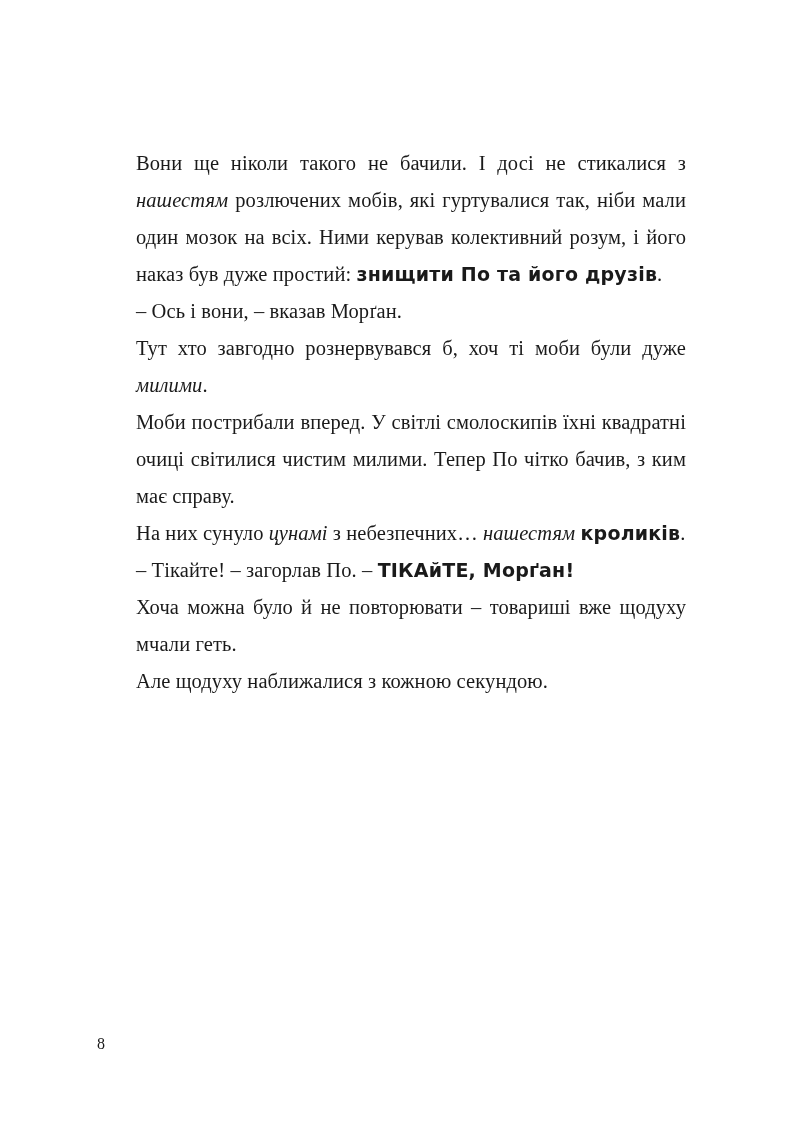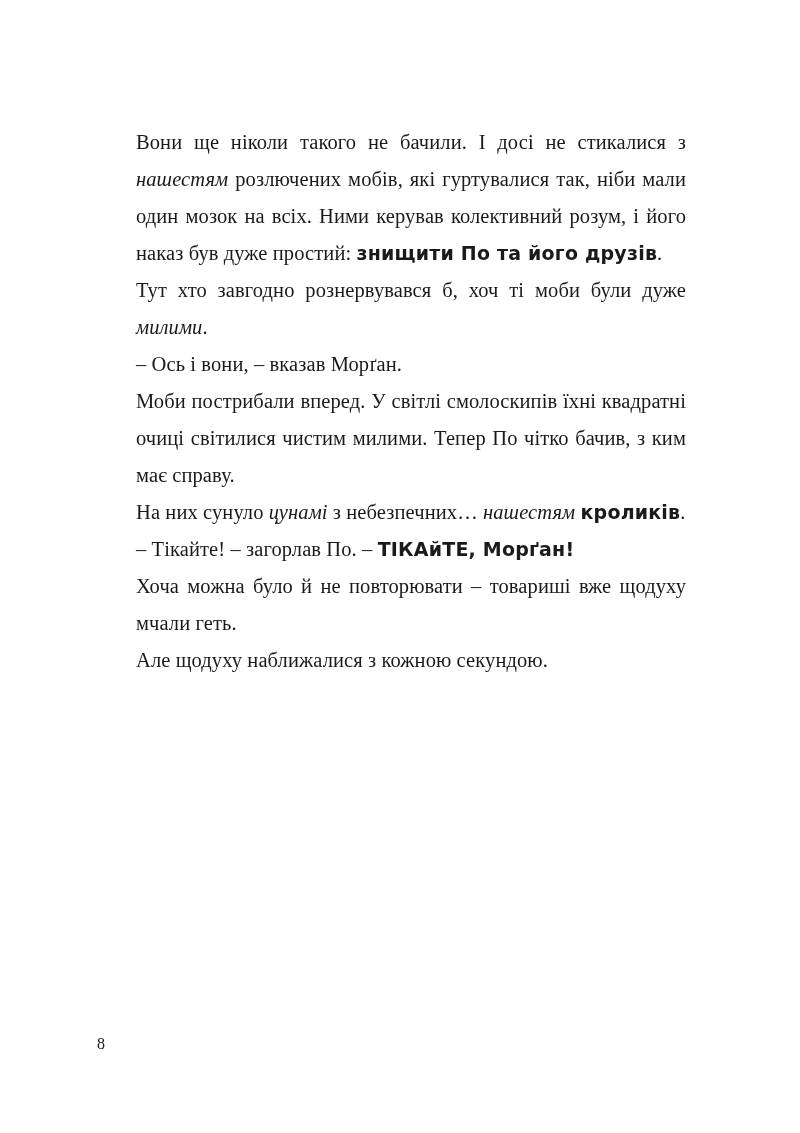--- a/index.html
+++ b/index.html
@@ -12,21 +12,21 @@
     width: 800px;
     height: 1133px;
     background: #ffffff;
     overflow: hidden;
     font-family: "Liberation Serif", serif;
     color: #1a1a1a;
   }
   .text-block {
     position: absolute;
     left: 136px;
-    top: 124px;
+    top: 145px;
     width: 550px;
   }
   p {
     margin: 0;
     font-size: 20.5px;
     line-height: 37px;
     text-align: justify;
     text-justify: inter-word;
     letter-spacing: 0.1px;
   }
@@ -51,22 +51,22 @@
     color: #1a1a1a;
   }
 </style>
 </head>
 <body>
 
 <div class="page">
 
   <div class="text-block">
     <p class="indent">Вони ще ніколи такого не бачили. І досі не стикалися з <span class="em">нашестям</span> розлючених мобів, які гуртувалися так, ніби мали один мозок на всіх. Ними керував колективний розум, і його наказ був дуже простий: <span class="shout">знищити По та його друзів</span>.</p>
+    <p class="indent">– Ось і вони, – вказав Морґан.</p>
     <p class="indent">Тут хто завгодно рознервувався б, хоч ті моби були дуже <span class="em">милими</span>.</p>
-    <p class="indent">– Ось і вони, – вказав Морґан.</p>
     <p class="indent">Моби пострибали вперед. У світлі смолоскипів їхні квадратні очиці світилися чистим милими. Тепер По чітко бачив, з ким має справу.</p>
     <p class="indent">На них сунуло <span class="em">цунамі</span> з небезпечних… <span class="em">нашестям</span> <span class="shout">кроликів</span>.</p>
     <p class="indent">– Тікайте! – загорлав По. – <span class="shout">ТІКАйТЕ, Морґан!</span></p>
     <p class="indent">Хоча можна було й не повторювати – товариші вже щодуху мчали геть.</p>
     <p class="indent">Але щодуху наближалися з кожною секундою.</p>
   </div>
 
   <div class="folio">8</div>
 
 </div>

